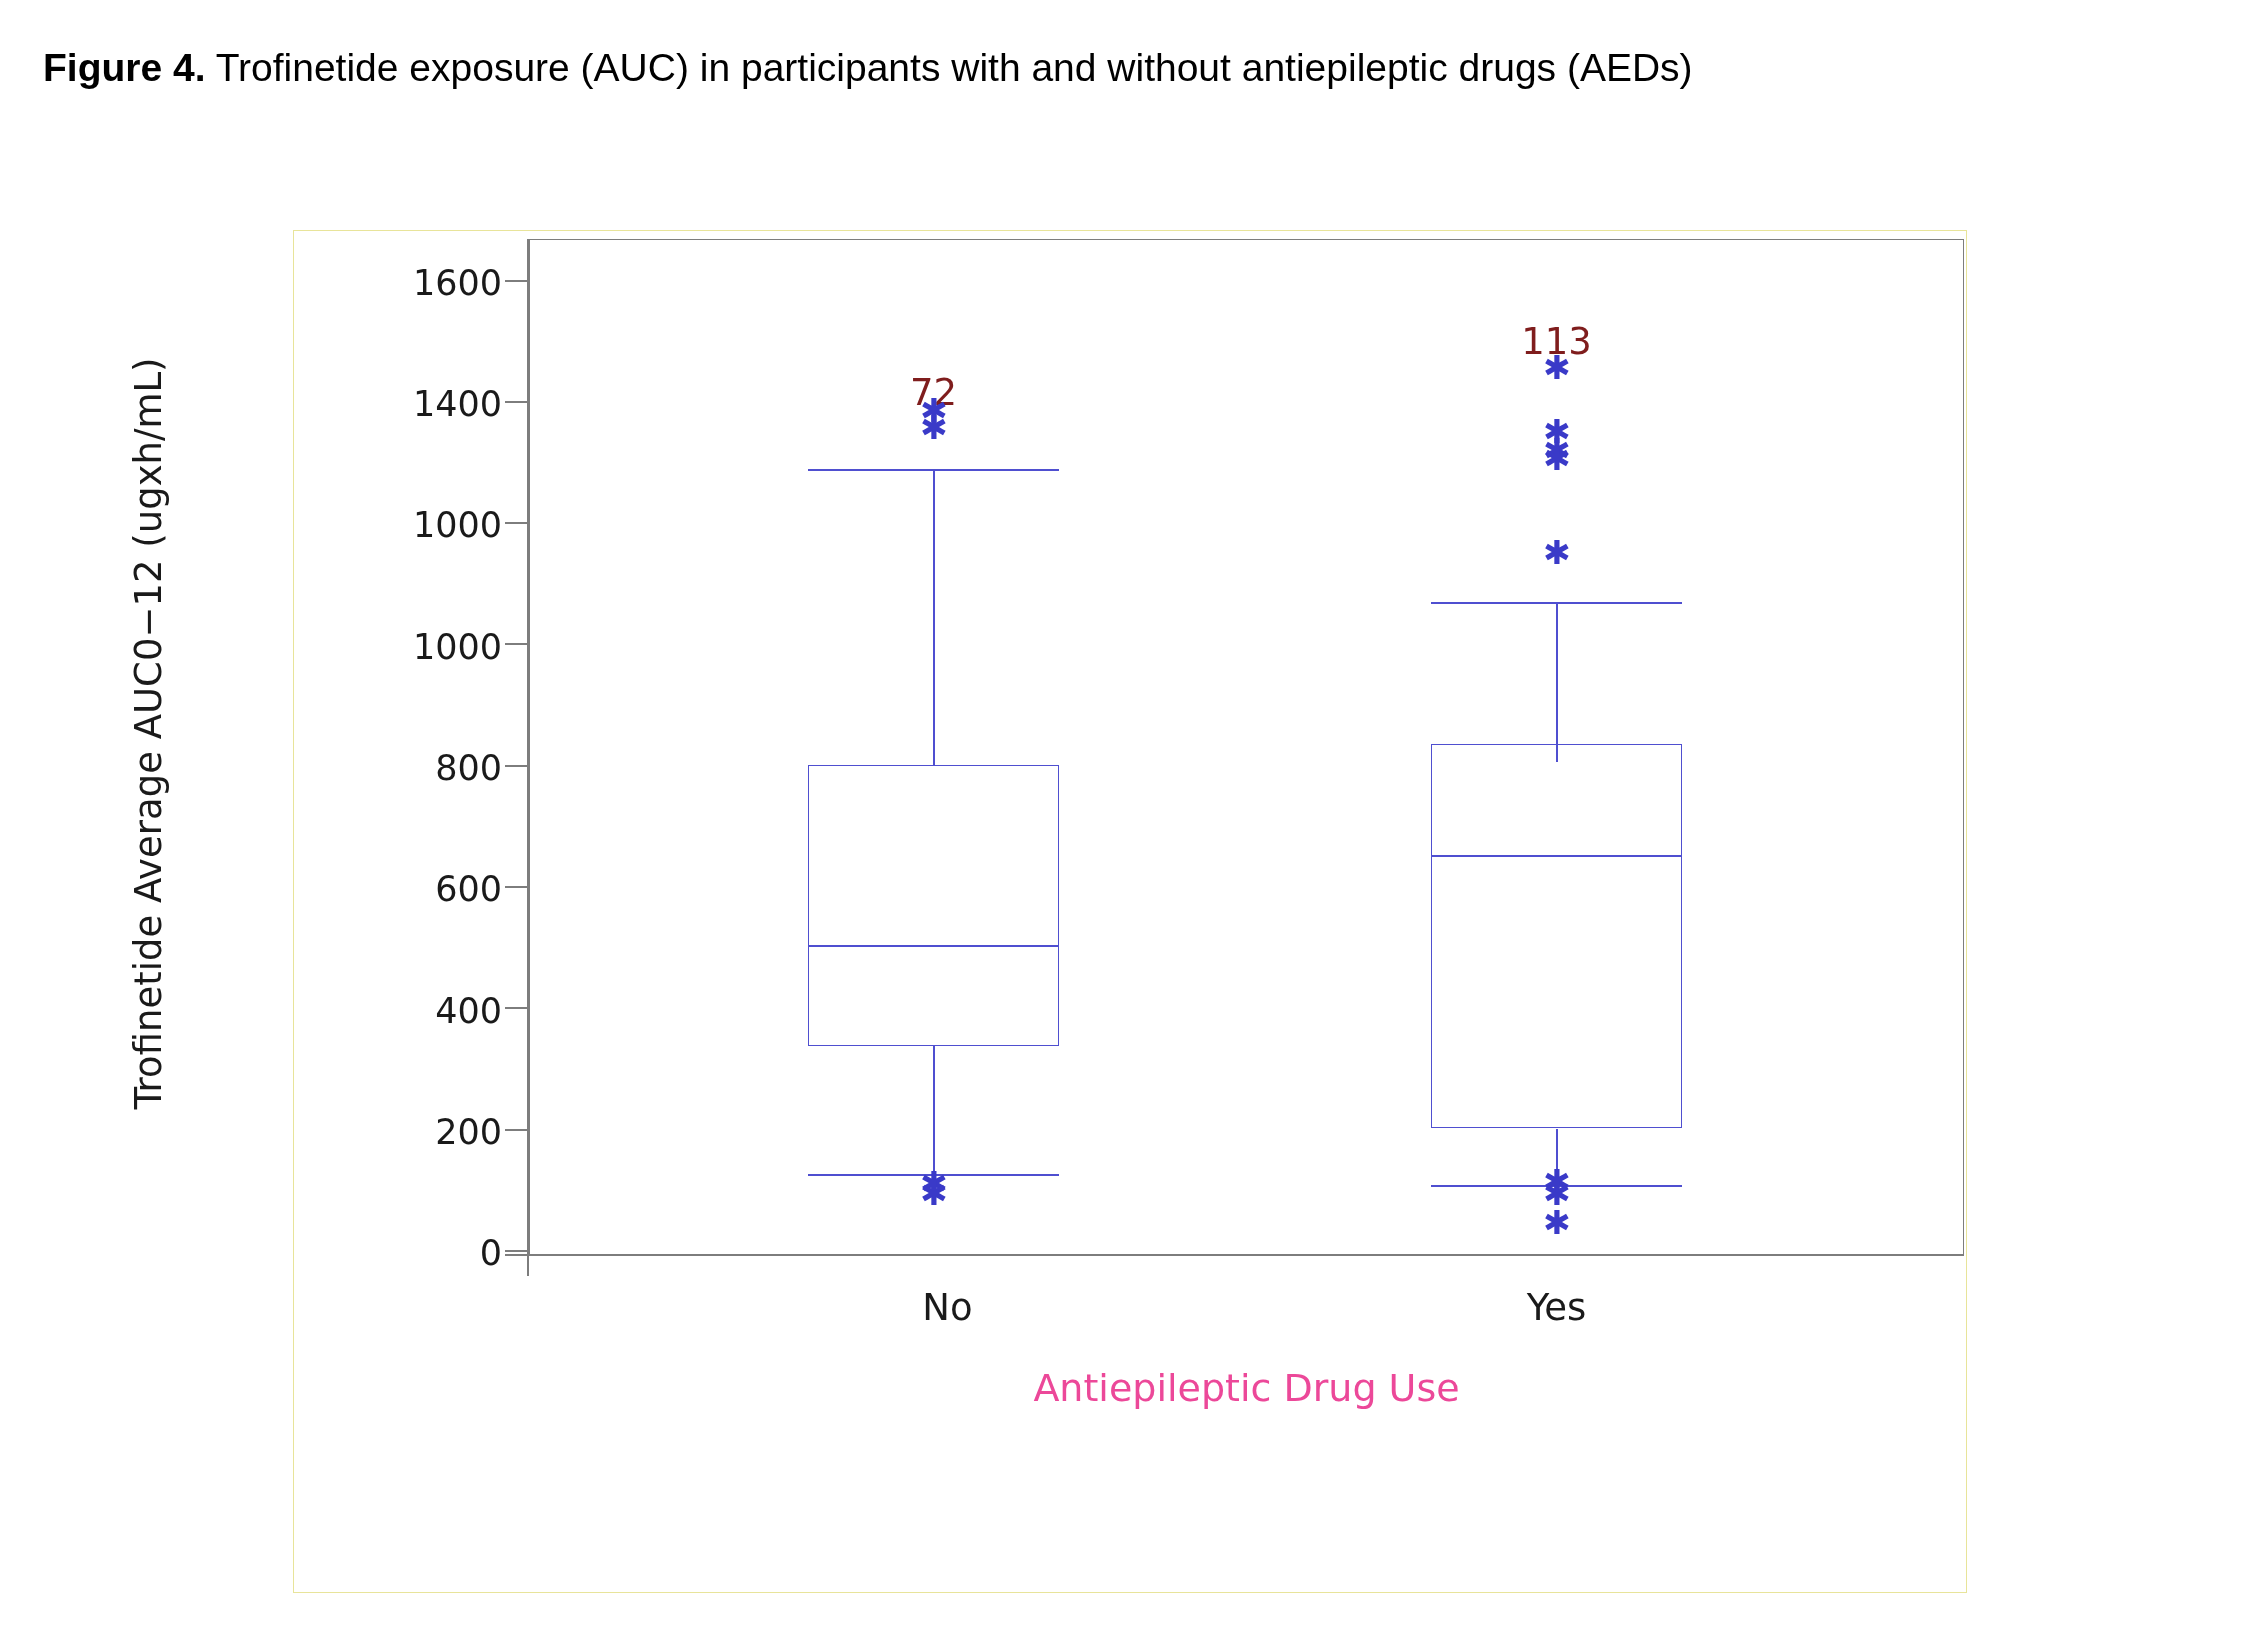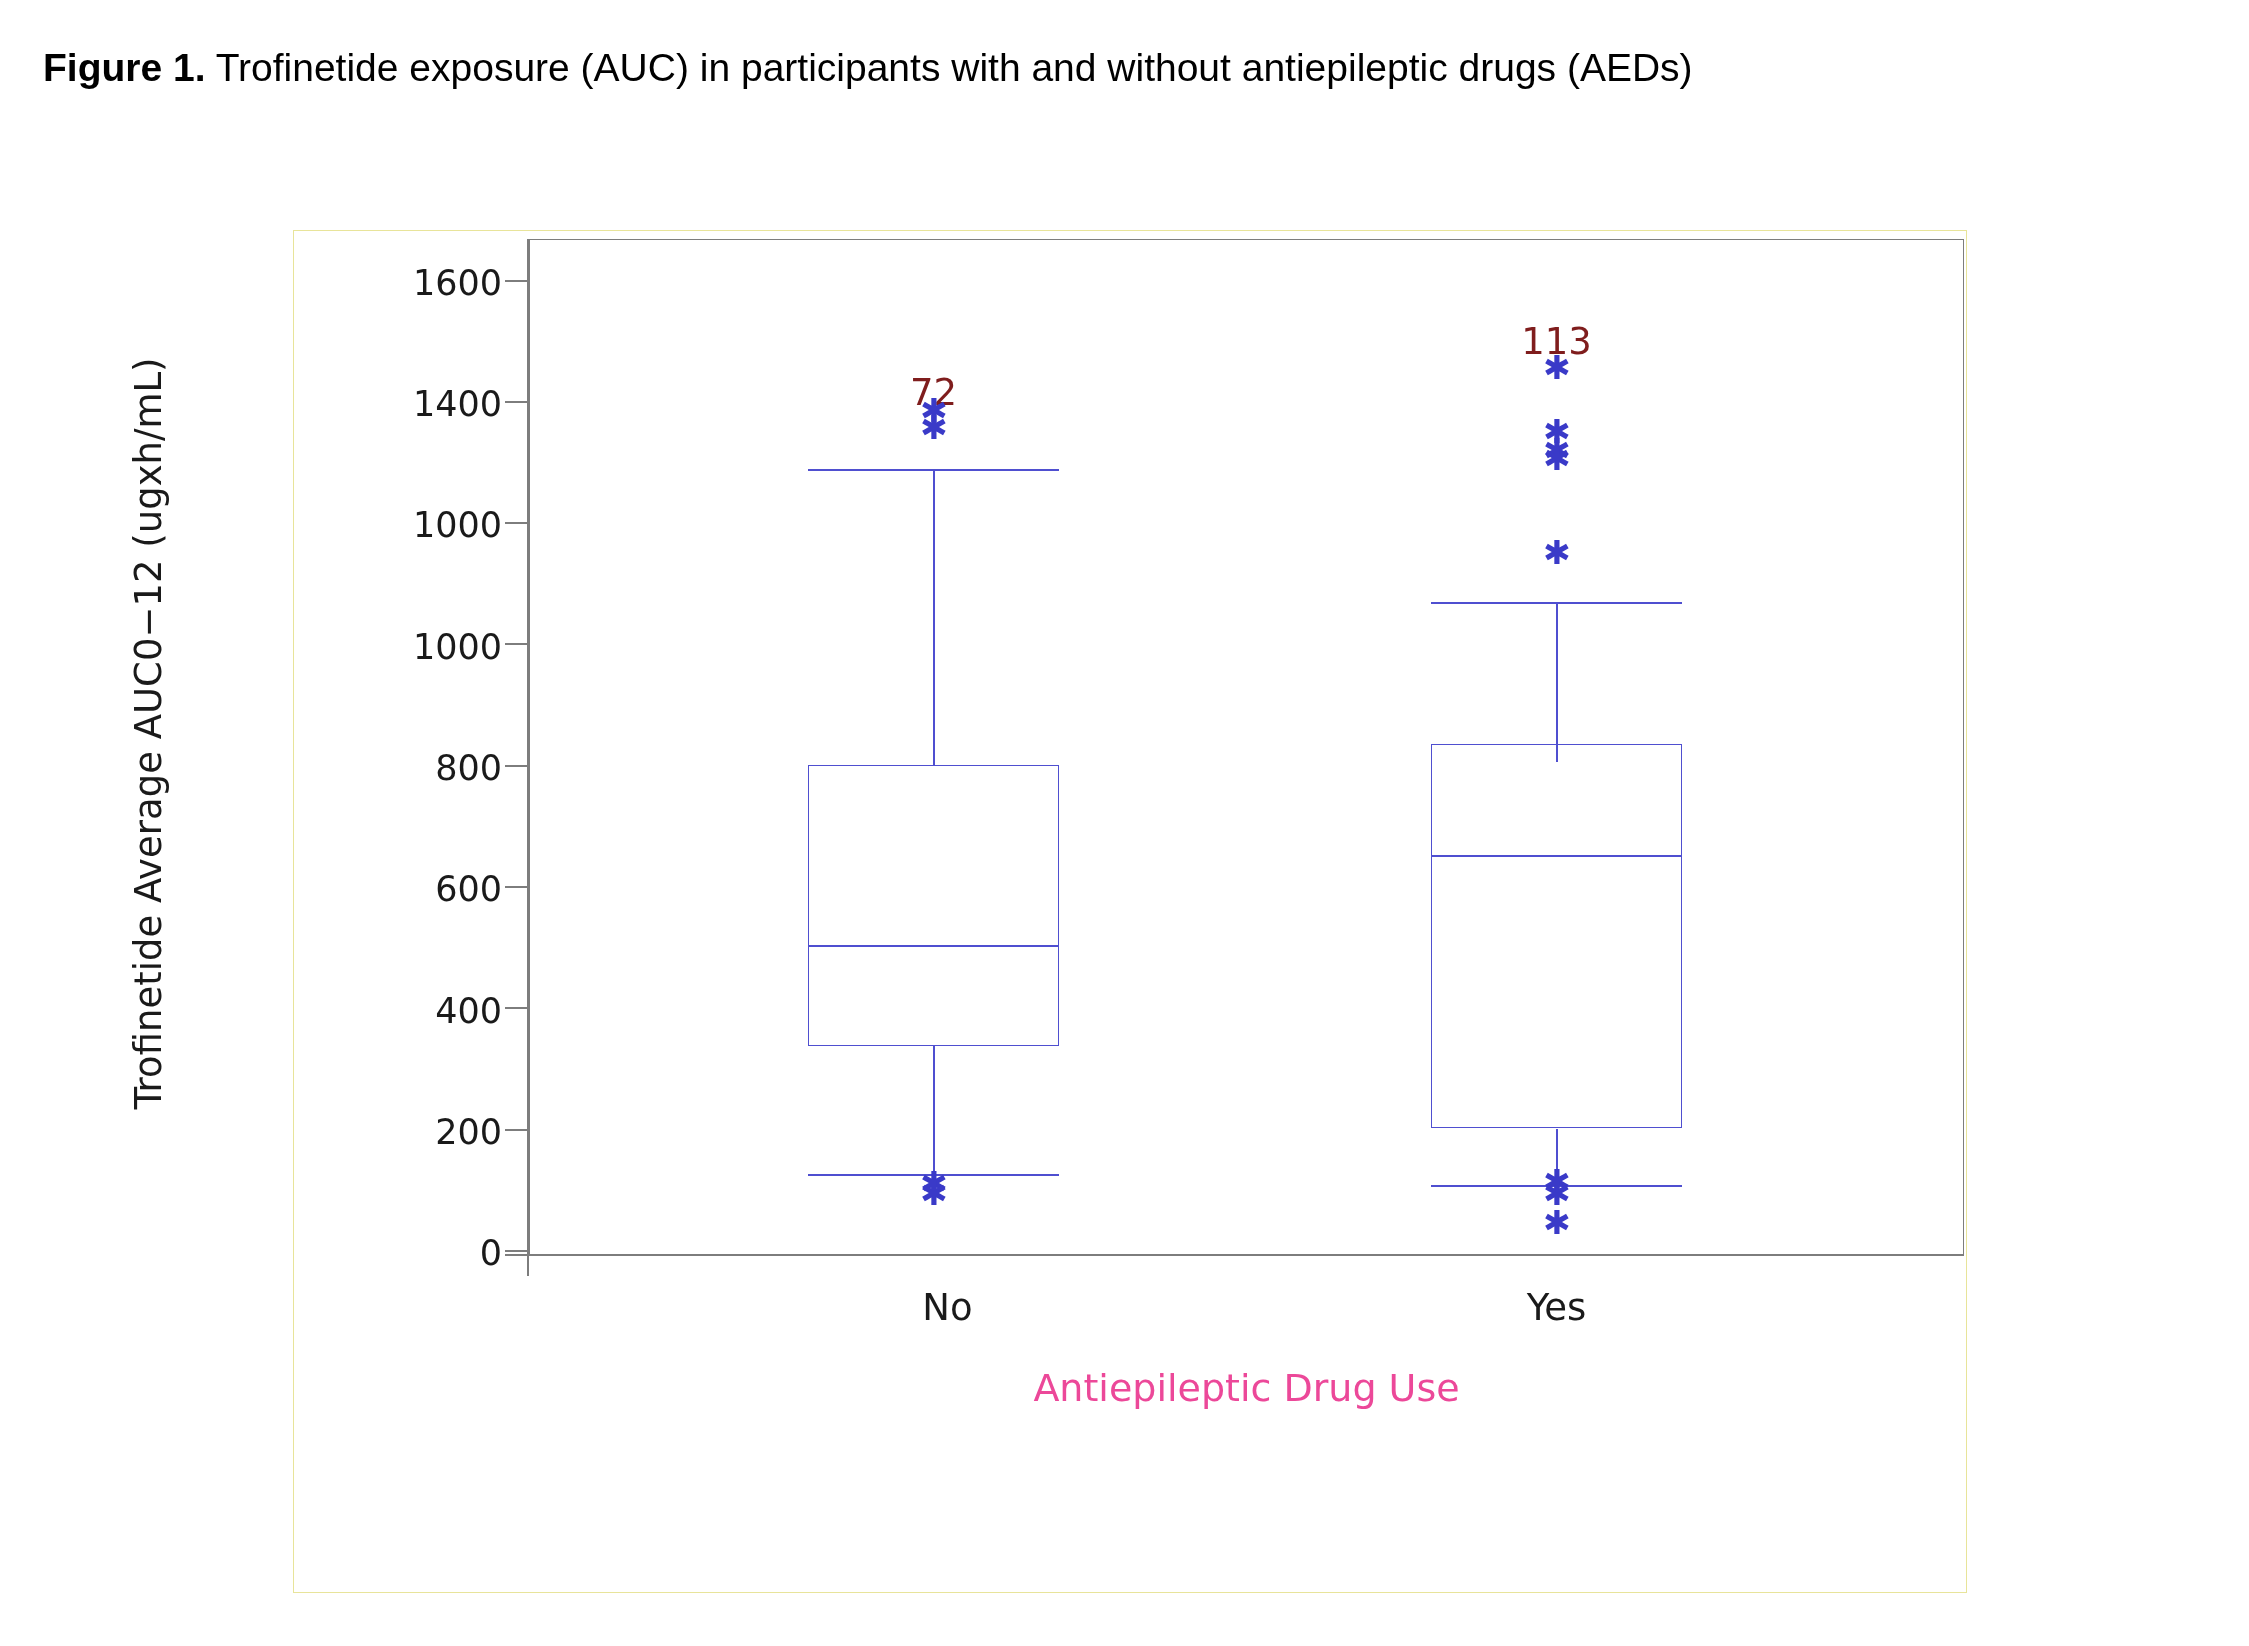--- a/index.html
+++ b/index.html
@@ -177,21 +177,21 @@
     color: #1a1a1a;
     font-family: "DejaVu Sans", sans-serif;
   }
 </style>
 </head>
 <body>
 
 <div class="page">
 
   <div class="caption">
-    <span class="lbl">Figure 1.</span><span> Trofinetide exposure (AUC) in participants with and without antiepileptic drugs (AEDs)</span>
+    <span class="lbl">Figure 4.</span><span> Trofinetide exposure (AUC) in participants with and without antiepileptic drugs (AEDs)</span>
   </div>
 
   <div class="figure-box"></div>
 
   <div class="plot-frame"></div>
   <div class="y-axis-line"></div>
   <div class="x-axis-line"></div>
 
   <div class="y-axis-title">Trofinetide Average AUC0−12 (ugxh/mL)</div>
 

